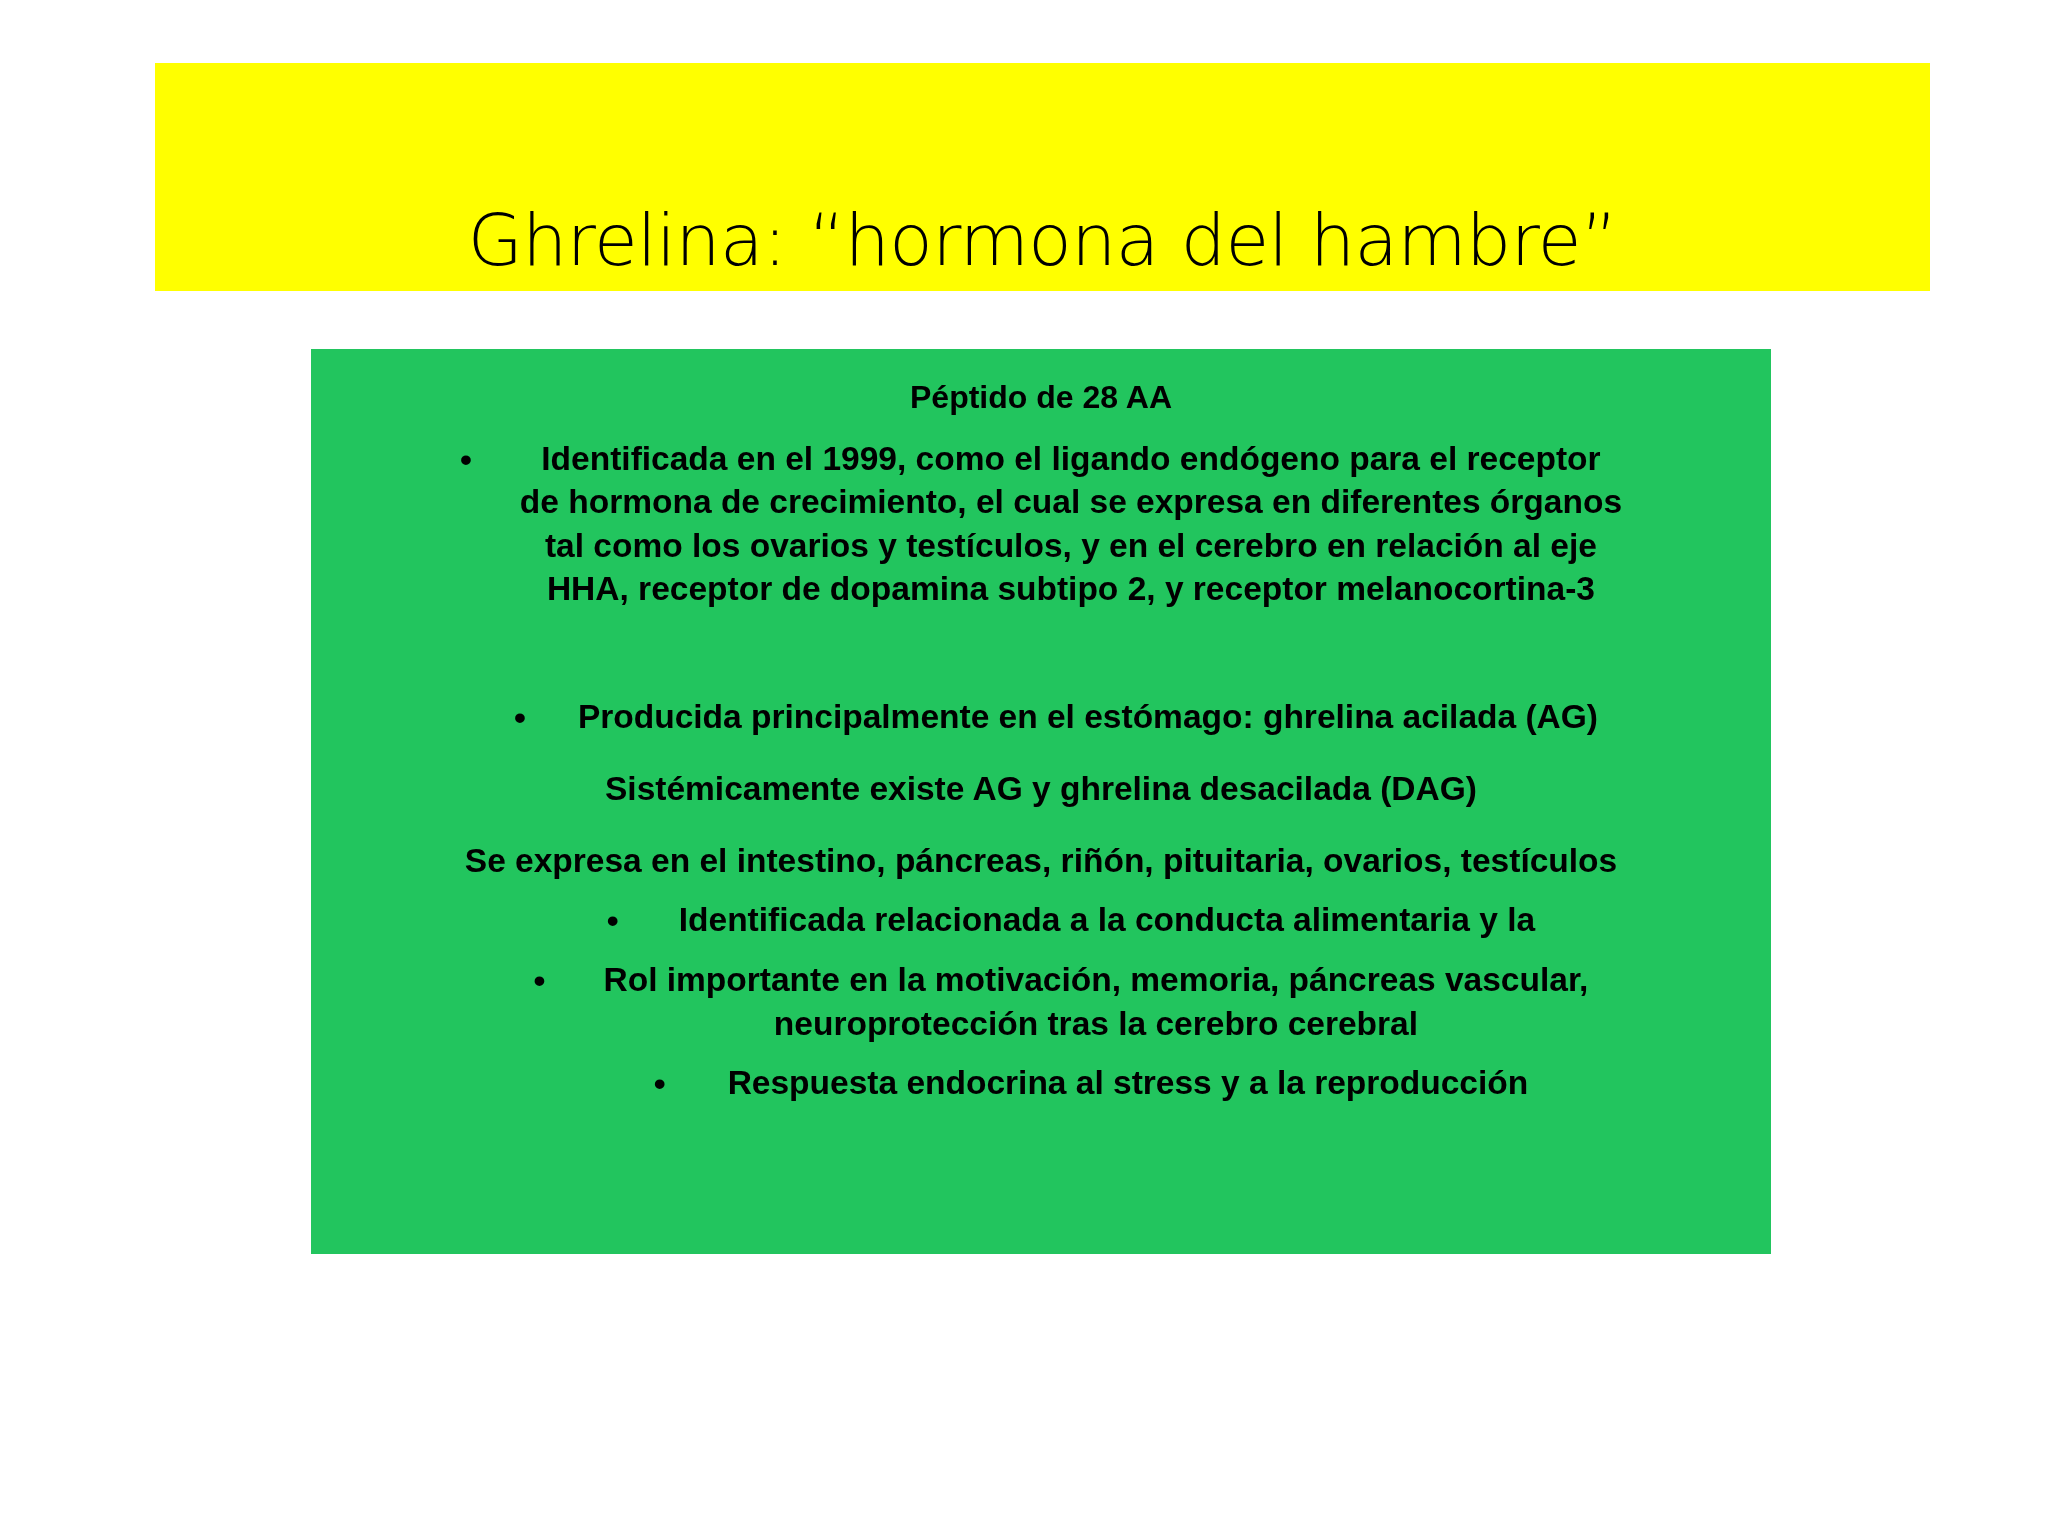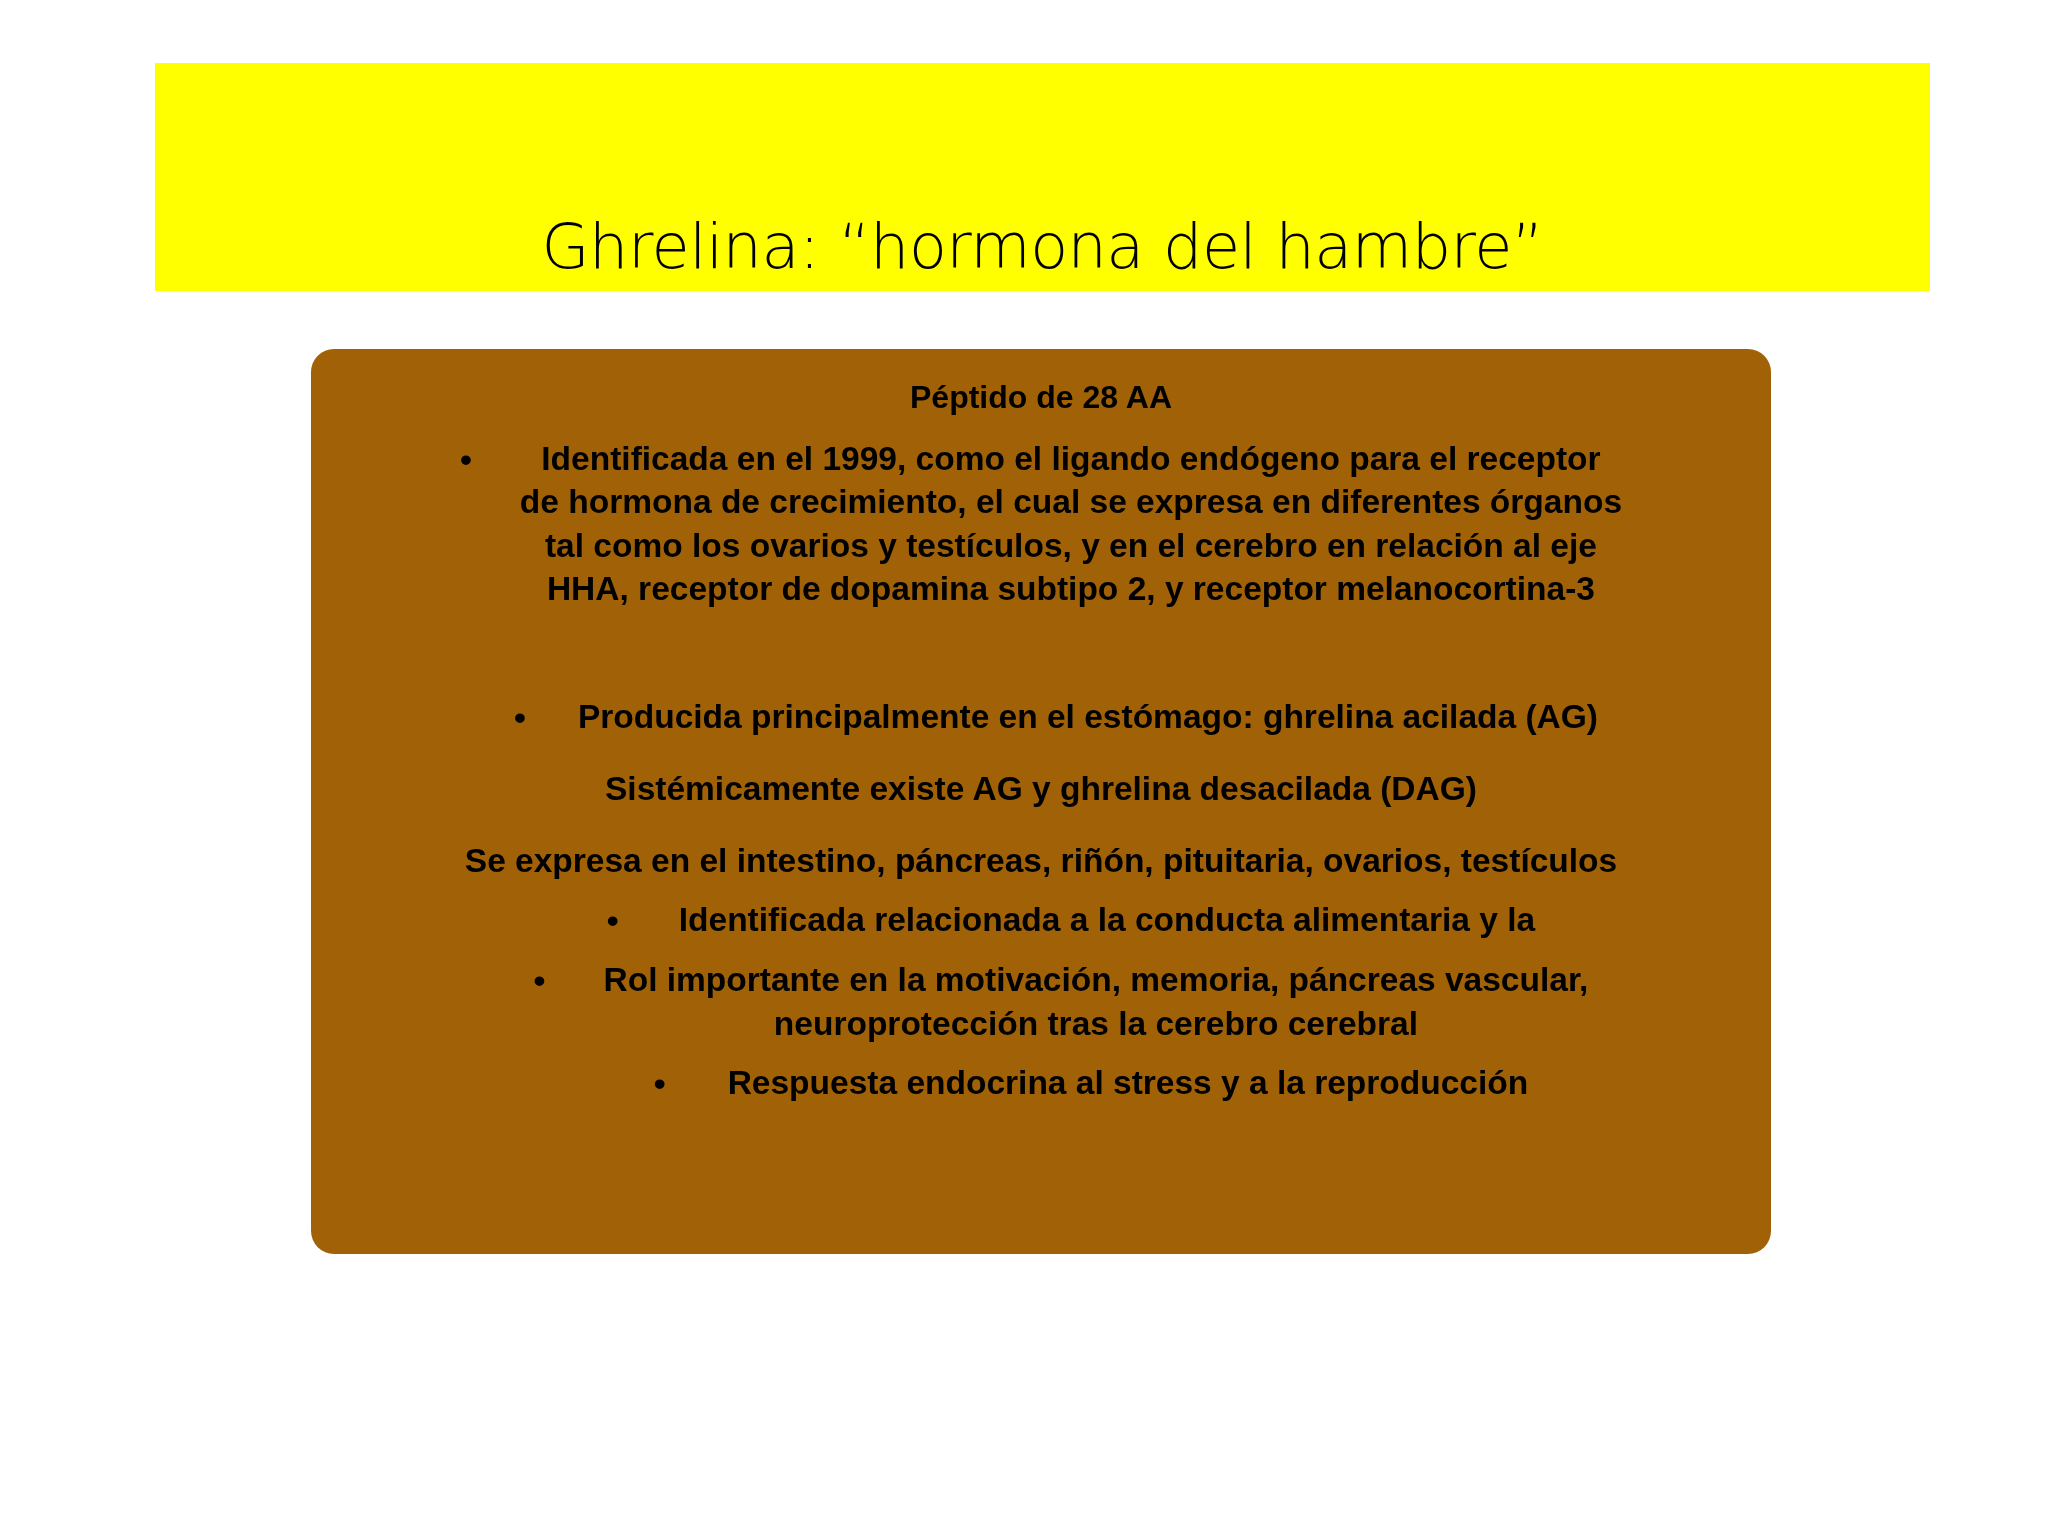--- a/index.html
+++ b/index.html
@@ -25,21 +25,21 @@
     background: #FFFF00;
     display: flex;
     align-items: flex-end;
     justify-content: center;
     box-sizing: border-box;
     padding-bottom: 12px;
   }
   .title-text {
     font-family: "DejaVu Sans", sans-serif;
     font-weight: 300;
-    font-size: 62px;
+    font-size: 71px;
     line-height: 1.05;
     color: #000000;
     letter-spacing: -0.5px;
     white-space: nowrap;
   }
 
   
   .content-box {
     position: absolute;
     left: 311px;
@@ -103,21 +103,21 @@
 
   .plain-line { text-align: center; }
 </style>
 </head>
 <body style="background: rgb(255, 255, 255);">
 
 <div class="title-banner" style="background: rgb(255, 255, 0);">
   <div class="title-text" style="color: rgb(0, 0, 0);">Ghrelina: “hormona del hambre”</div>
 </div>
 
-<div class="content-box" style="background: #a16207; color: rgb(0, 0, 0); border-radius: 23px;">
+<div class="content-box" style="background: #22c55e; color: rgb(0, 0, 0);">
 
   <div class="para para-head">Péptido de 28 AA</div>
 
   <div class="para para-bullet b1">
     <div class="bullet-row">
       <span class="bullet-dot">•</span>
       <span class="bullet-body">
         <span style="display: block; white-space: nowrap; text-align: center;">Identificada en el 1999, como el ligando endógeno para el receptor</span>
         <span style="display: block; white-space: nowrap;">de hormona de crecimiento, el cual se expresa en diferentes órganos</span>
         <span style="display: block; white-space: nowrap;">tal como los ovarios y testículos, y en el cerebro en relación al eje</span>

